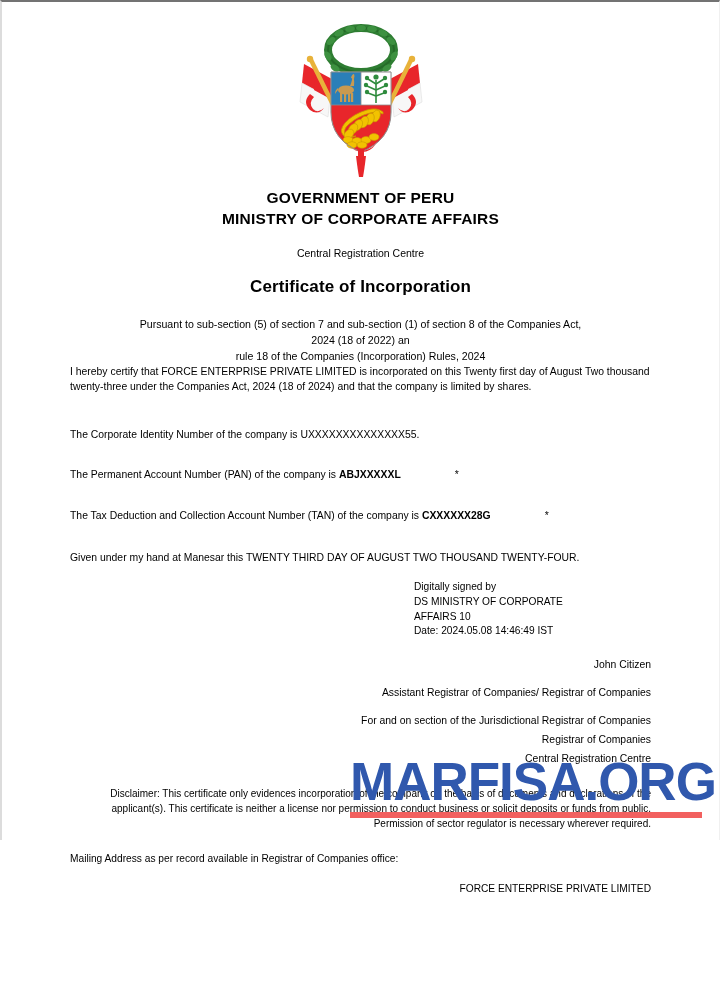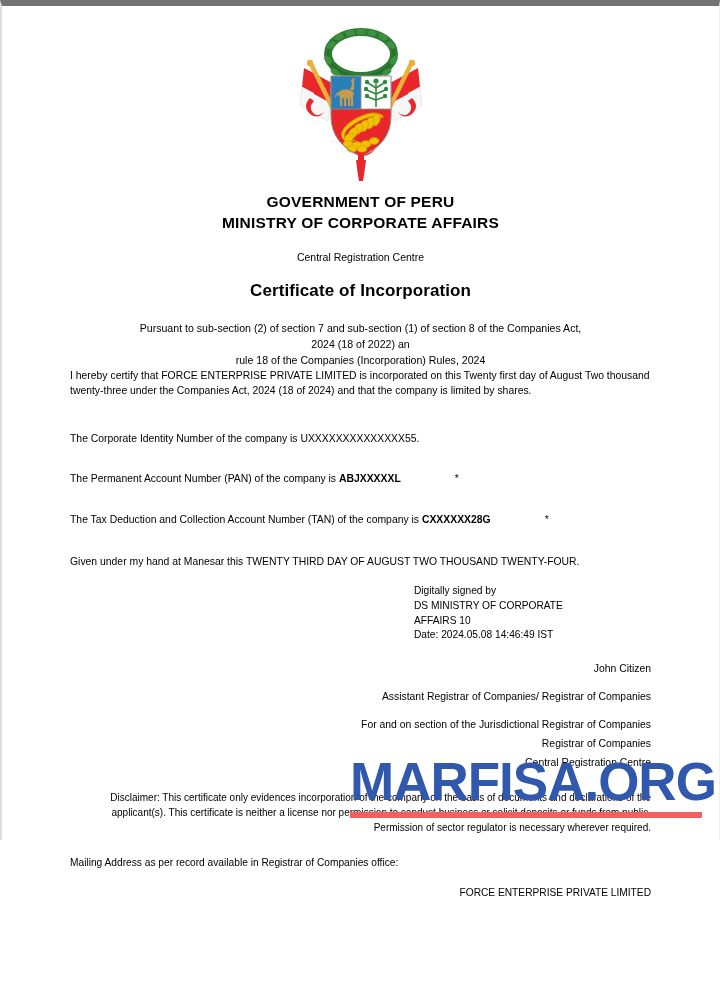--- a/index.html
+++ b/index.html
@@ -12,21 +12,21 @@
     color: #000000;
     overflow: hidden;
   }
 
   .page {
     position: relative;
     width: 720px;
     height: 840px;
     background: #ffffff;
     border-left: 2px solid #dcdcdc;
-    border-top: 6px solid #737373;
+    border-top: 2px solid #737373;
     border-right: 1px solid #f0f0f0;
   }
 
   
   .emblem-wrap {
     display: flex;
     justify-content: center;
     padding-top: 22px;
   }
   .emblem {
@@ -266,21 +266,21 @@
   <div class="gov-title">
     <div>GOVERNMENT OF PERU</div>
     <div>MINISTRY OF CORPORATE AFFAIRS</div>
   </div>
 
   <div class="crc-sub">Central Registration Centre</div>
 
   <div class="cert-title">Certificate of Incorporation</div>
 
   <div class="pursuant">
-    <div>Pursuant to sub-section (2) of section 7 and sub-section (1) of section 8 of the Companies Act,</div>
+    <div>Pursuant to sub-section (5) of section 7 and sub-section (1) of section 8 of the Companies Act,</div>
     <div>2024 (18 of 2022) an</div>
     <div>rule 18 of the Companies (Incorporation) Rules, 2024</div>
   </div>
 
   <div class="body-area">
 
     <div class="para p-certify">I hereby certify that FORCE ENTERPRISE PRIVATE LIMITED is incorporated on this Twenty first day of August Two thousand twenty-three under the Companies Act, 2024 (18 of 2024) and that the company is limited by shares.</div>
 
     <div class="para p-cin">The Corporate Identity Number of the company is UXXXXXXXXXXXXXX55.</div>
 

